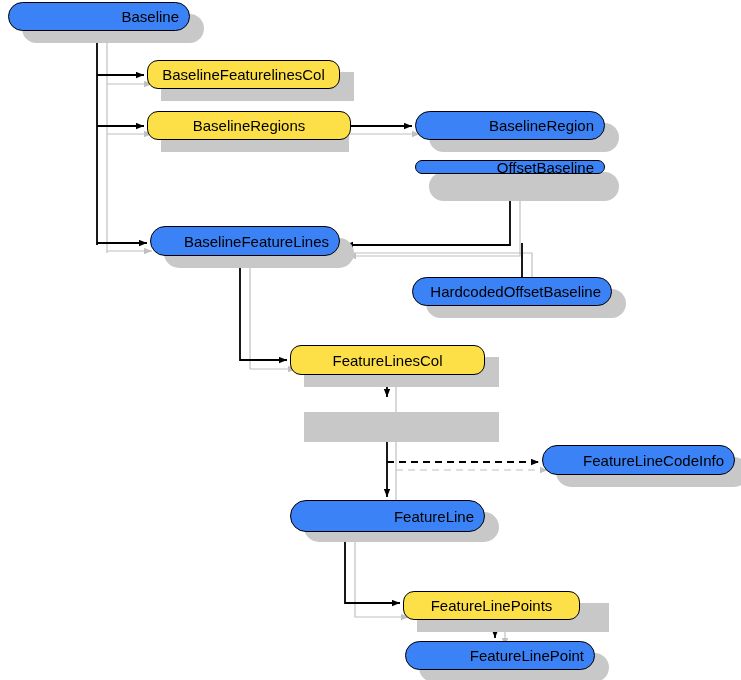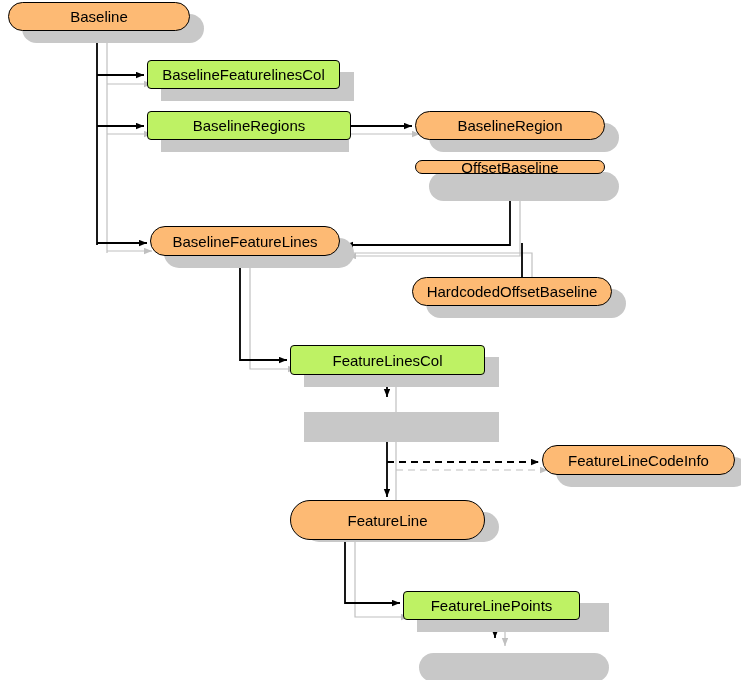--- a/index.html
+++ b/index.html
@@ -34,28 +34,29 @@
     line-height: 1;
     color: #000000;
     white-space: nowrap;
     z-index: 5;
   }
   .node-label {
     display: block;
     padding: 0 10px;
   }
   .node.oval {
-    background: #fdba74;
+    background: #3b82f6;
     border: 1.4px solid #000000;
     border-radius: 999px;
+    justify-content: flex-end;
   }
   .node.rect {
-    background: #bef264;
+    background: #fde047;
     border: 1.4px solid #000000;
-    border-radius: 4px;
+    border-radius: 11px;
   }
   .shadow {
     position: absolute;
     background: #c8c8c8;
     z-index: 1;
   }
   .shadow.oval { border-radius: 999px; }
   .shadow.rect { border-radius: 0; }
 </style>
 </head>
@@ -152,22 +153,25 @@
 
   <div class="node rect" style="left:290px;top:345px;width:195px;height:30px;">
     <span class="node-label">FeatureLinesCol</span>
   </div>
 
 
   <div class="node oval" style="left:542px;top:445px;width:193px;height:30px;">
     <span class="node-label">FeatureLineCodeInfo</span>
   </div>
 
-  <div class="node oval" style="left:290px;top:500px;width:195px;height:40px;">
+  <div class="node oval" style="left:290px;top:500px;width:195px;height:32px;">
     <span class="node-label">FeatureLine</span>
   </div>
 
   <div class="node rect" style="left:403px;top:591px;width:177px;height:29px;">
     <span class="node-label">FeatureLinePoints</span>
   </div>
 
+  <div class="node oval" style="left:405px;top:641px;width:190px;height:29px;">
+    <span class="node-label">FeatureLinePoint</span>
+  </div>
 
 </div>
 
 </body></html>

